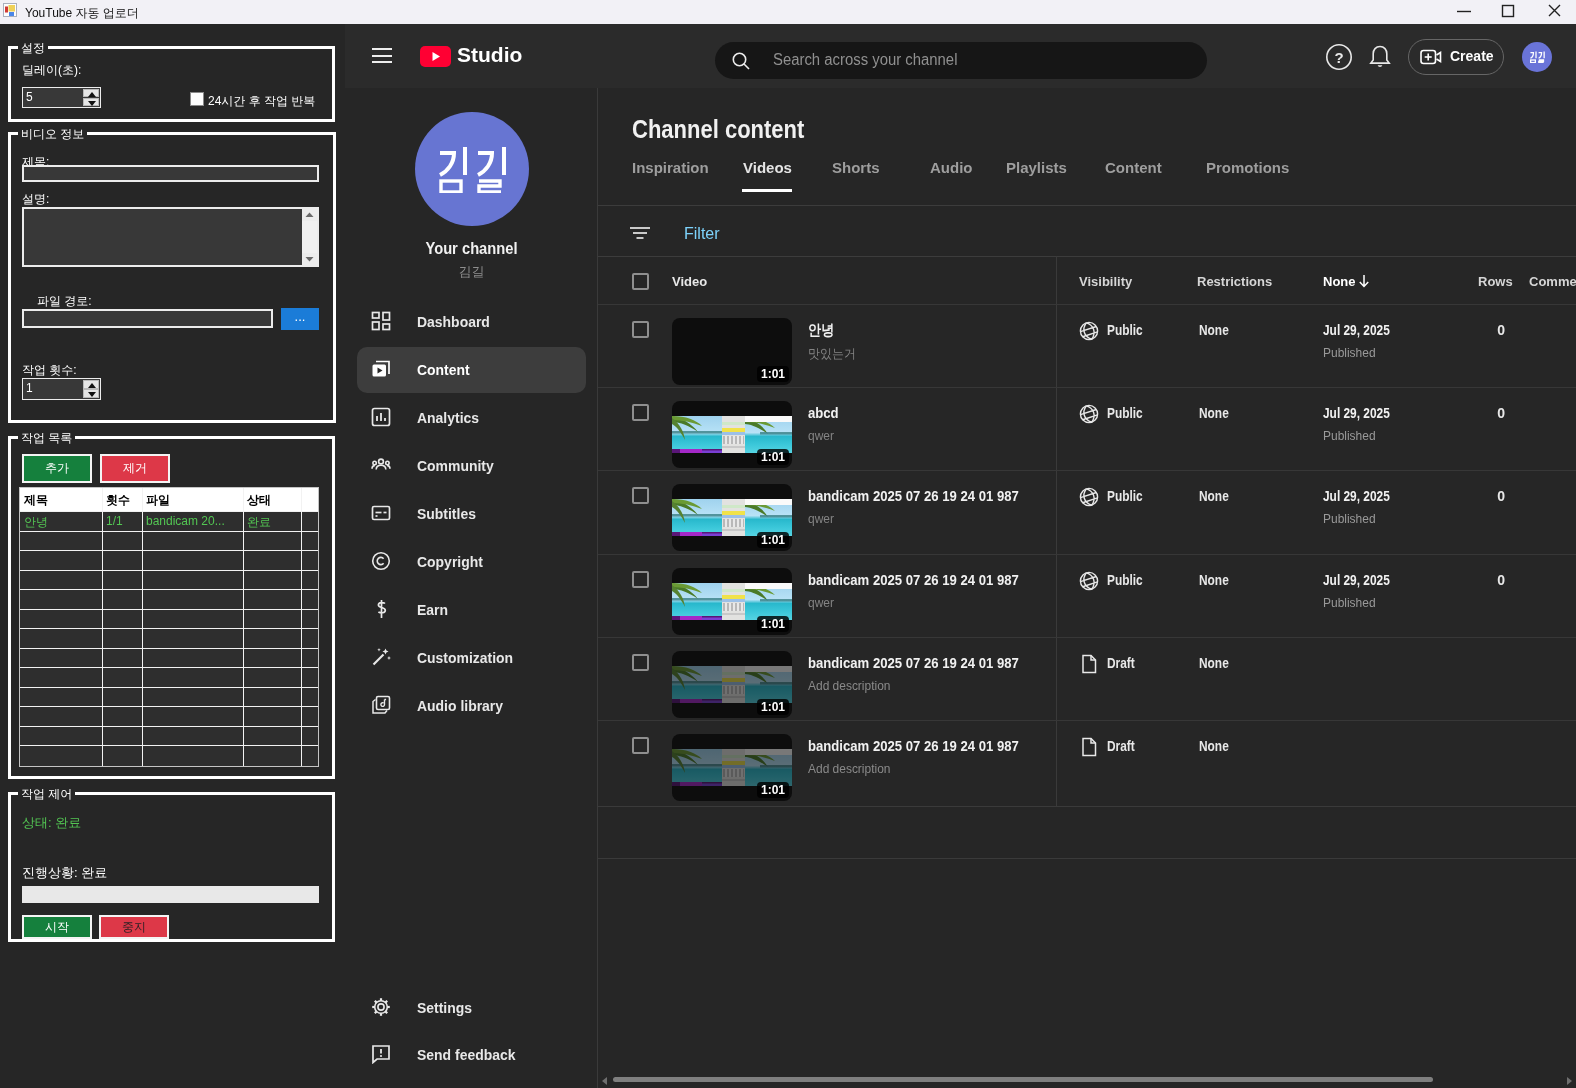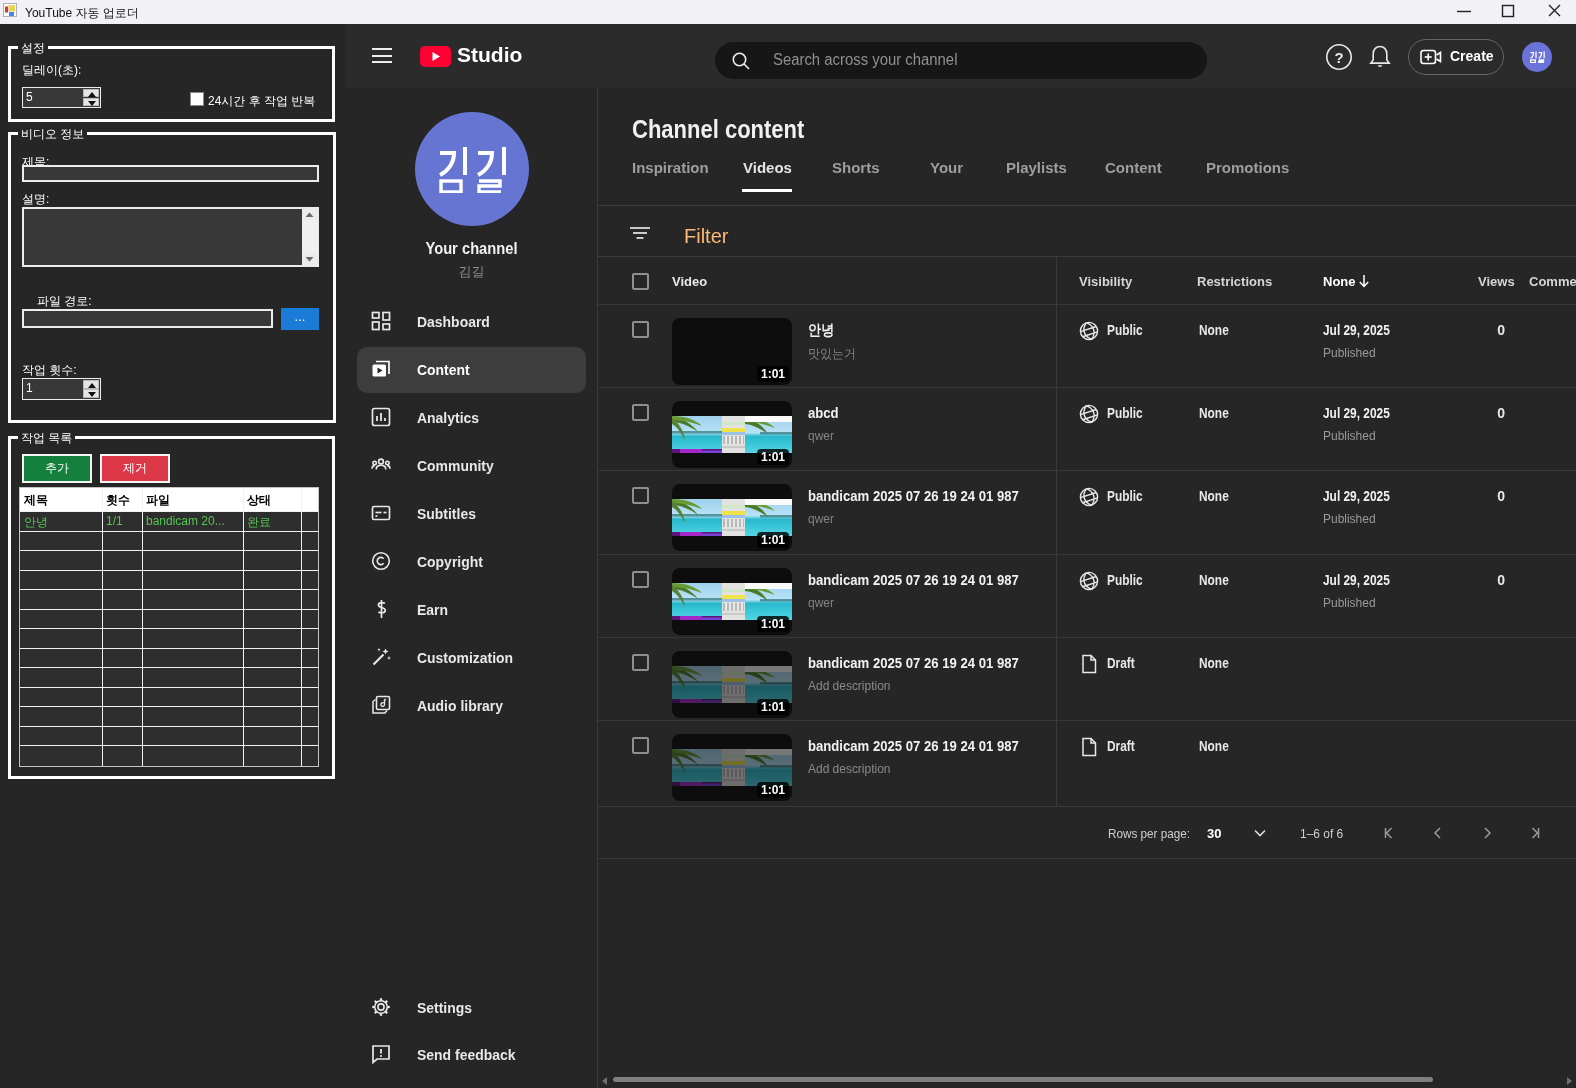--- a/index.html
+++ b/index.html
@@ -140,20 +140,28 @@
     <div class="arow" style="top:101px"></div>
     <div class="arow" style="top:120.5px"></div>
     <div class="arow" style="top:140px"></div>
     <div class="arow" style="top:159.5px"></div>
     <div class="arow" style="top:179px"></div>
     <div class="arow" style="top:198.5px"></div>
     <div class="arow" style="top:218px"></div>
     <div class="arow" style="top:237.5px"></div>
     <div class="arow" style="top:257px"></div>
   </div>
+  <div class="grp" style="left:8px;top:768px;width:321px;height:144px">
+    <div class="grplab">작업 제어</div>
+    <div class="abs" style="left:11px;top:19px;color:#53c653;font-size:13px">상태: 완료</div>
+    <div class="wlab" style="left:11px;top:69px;font-size:13px">진행상황: 완료</div>
+    <div class="abs" style="left:11px;top:91px;width:297px;height:17px;background:#e8e8e8"></div>
+    <div class="gbtn green" style="left:11px;top:120px;width:70px;height:24px;line-height:20px">시작</div>
+    <div class="gbtn red" style="left:88px;top:120px;width:70px;height:24px;line-height:20px;color:#2c2024">중지</div>
+  </div>
 </div>
 <div id="yt" class="abs">
   <div id="sidebar" class="abs">
     <div class="abs" style="left:70px;top:24px;width:114px;height:114px;border-radius:50%;background:#6775d2">
         <svg class="abs" style="left:23px;top:33px" width="70" height="48" viewBox="0 0 70 48">
         <g stroke="#fff" stroke-width="4" fill="none" stroke-linecap="butt">
           <path d="M2 8 H16 C16 18 10 26 2 30"></path>
           <path d="M27 2 V30"></path>
           <rect x="3" y="36" width="20" height="11" stroke-width="3.4"></rect>
           <path d="M40 8 H54 C54 18 48 26 40 30"></path>
@@ -297,45 +305,45 @@
       </svg>
       </div>
   </div>
   <div id="content" class="abs">
     <div class="abs" style="left:34px;top:27px;font-size:25px;font-weight:bold;color:#f1f1f1;transform:scaleX(0.88);transform-origin:0 0;white-space:nowrap">Channel content</div>
     <div class="abs" style="left:0;top:117px;width:978px;height:1px;background:#3c3c3c"></div>
     <div class="abs" style="left:0;top:71px;width:978px;height:33px">
       <div class="tab" style="left:34px">Inspiration</div>
       <div class="tab" style="left:145px;color:#e5e5e5">Videos</div>
       <div class="tab" style="left:234px">Shorts</div>
-      <div class="tab" style="left:332px">Your</div>
+      <div class="tab" style="left:332px">Audio</div>
       <div class="tab" style="left:408px">Playlists</div>
       <div class="tab" style="left:507px">Content</div>
       <div class="tab" style="left:608px">Promotions</div>
       <div class="abs" style="left:144px;top:30px;width:50px;height:3px;background:#fff"></div>
     </div>
     <svg class="abs" style="left:30px;top:133px" width="24" height="24" viewBox="0 0 24 24">
       <g stroke="#e8e8e8" stroke-width="1.7">
           <line x1="2" y1="7" x2="22" y2="7"></line>
           <line x1="5" y1="12" x2="19" y2="12"></line>
           <line x1="8.5" y1="17" x2="15.5" y2="17"></line>
         </g>
     </svg>
-    <div class="abs" style="left:86px;top:137px;font-size:20px;color:#fdba74">Filter</div>
+    <div class="abs" style="left:86px;top:137px;font-size:16px;color:#7dd3fc">Filter</div>
     <div class="abs" style="left:0;top:168px;width:978px;height:1px;background:#3c3c3c"></div>
     <div class="abs" style="left:0;top:168px;width:978px;height:48px">
       <div class="cbx" style="top:17px"></div>
       <div class="hcell" style="left:74px;top:18px;color:#e8e8e8">Video</div>
       <div class="hcell" style="left:481px;top:18px">Visibility</div>
       <div class="hcell" style="left:599px;top:18px">Restrictions</div>
       <div class="hcell" style="left:725px;top:18px;color:#fff">None</div>
       <svg class="abs" style="left:758px;top:17px" width="16" height="16" viewBox="0 0 16 16">
           <path d="M8 2 V13 M3.8 9 L8 13.4 L12.2 9" fill="none" stroke="#fff" stroke-width="1.5"></path>
         </svg>
-      <div class="hcell" style="left:880px;top:18px;width:27px;text-align:right">Views</div>
+      <div class="hcell" style="left:880px;top:18px;width:27px;text-align:right">Rows</div>
       <div class="hcell" style="left:931px;top:18px">Comments</div>
     </div>
     <div class="abs" style="left:458px;top:168px;width:1px;height:550px;background:#3a3a3a"></div>
     <div id="rows" class="abs" style="left:0;top:216px;width:978px;height:502px">
 <div class="row" style="top:0px;height:83px">
   <div class="cbx"></div>
   <div class="thumb">
             <div class="dur">1:01</div>
           </div>
   <div class="vtitle">안녕</div>
@@ -548,40 +556,20 @@
   <svg class="vico" viewBox="0 0 20 20">
             <path d="M4 1.5 h8 l4.5 4.5 v12.5 h-12.5 Z" fill="none" stroke="#e8e8e8" stroke-width="1.5"></path>
             <path d="M12 1.5 v4.5 h4.5" fill="none" stroke="#e8e8e8" stroke-width="1.5"></path>
           </svg>
   <div class="vlab">Draft</div>
   <div class="nlab">None</div>
 </div>
     </div>
     <div class="abs" style="left:0;top:718px;width:978px;height:1px;background:#3a3a3a"></div>
     <div class="abs" style="left:0;top:770px;width:978px;height:1px;background:#3a3a3a"></div>
-    <div class="abs" style="left:0;top:718px;width:978px;height:52px">
-      <div class="abs" style="left:510px;top:20px;font-size:13px;color:#cfcfcf;transform:scaleX(0.9);transform-origin:0 0;white-space:nowrap">Rows per page:</div>
-      <div class="abs" style="left:609px;top:20px;font-size:13px;font-weight:bold;color:#fff">30</div>
-      <svg class="abs" style="left:653px;top:18px" width="18" height="18" viewBox="0 0 18 18">
-          <path d="M4 6.5 L9 11.5 L14 6.5" fill="none" stroke="#ddd" stroke-width="1.6"></path>
-        </svg>
-      <div class="abs" style="left:702px;top:20px;font-size:13px;color:#cfcfcf;transform:scaleX(0.92);transform-origin:0 0;white-space:nowrap">1–6 of 6</div>
-      <svg class="abs" style="left:782px;top:18px" width="18" height="18" viewBox="0 0 18 18">
-          <path d="M11.5 4 L6.5 9 L11.5 14 M5.5 4 V14" fill="none" stroke="#9a9a9a" stroke-width="1.5"></path>
-        </svg>
-      <svg class="abs" style="left:831px;top:18px" width="18" height="18" viewBox="0 0 18 18">
-          <path d="M11 4 L6 9 L11 14" fill="none" stroke="#9a9a9a" stroke-width="1.5"></path>
-        </svg>
-      <svg class="abs" style="left:880px;top:18px" width="18" height="18" viewBox="0 0 18 18">
-          <path d="M7 4 L12 9 L7 14" fill="none" stroke="#9a9a9a" stroke-width="1.5"></path>
-        </svg>
-      <svg class="abs" style="left:928px;top:18px" width="18" height="18" viewBox="0 0 18 18">
-          <path d="M6.5 4 L11.5 9 L6.5 14 M12.5 4 V14" fill="none" stroke="#9a9a9a" stroke-width="1.5"></path>
-        </svg>
-    </div>
     <div class="abs" style="left:15px;top:989px;width:820px;height:5px;border-radius:3px;background:#7f7f7f"></div>
     <svg class="abs" style="left:2px;top:988px" width="10" height="10" viewBox="0 0 10 10">
         <path d="M7 1 L2 5 L7 9 Z" fill="#6f6f6f"></path>
       </svg>
     <svg class="abs" style="left:966px;top:988px" width="10" height="10" viewBox="0 0 10 10">
         <path d="M3 1 L8 5 L3 9 Z" fill="#6f6f6f"></path>
       </svg>
   </div>
 </div>
 

